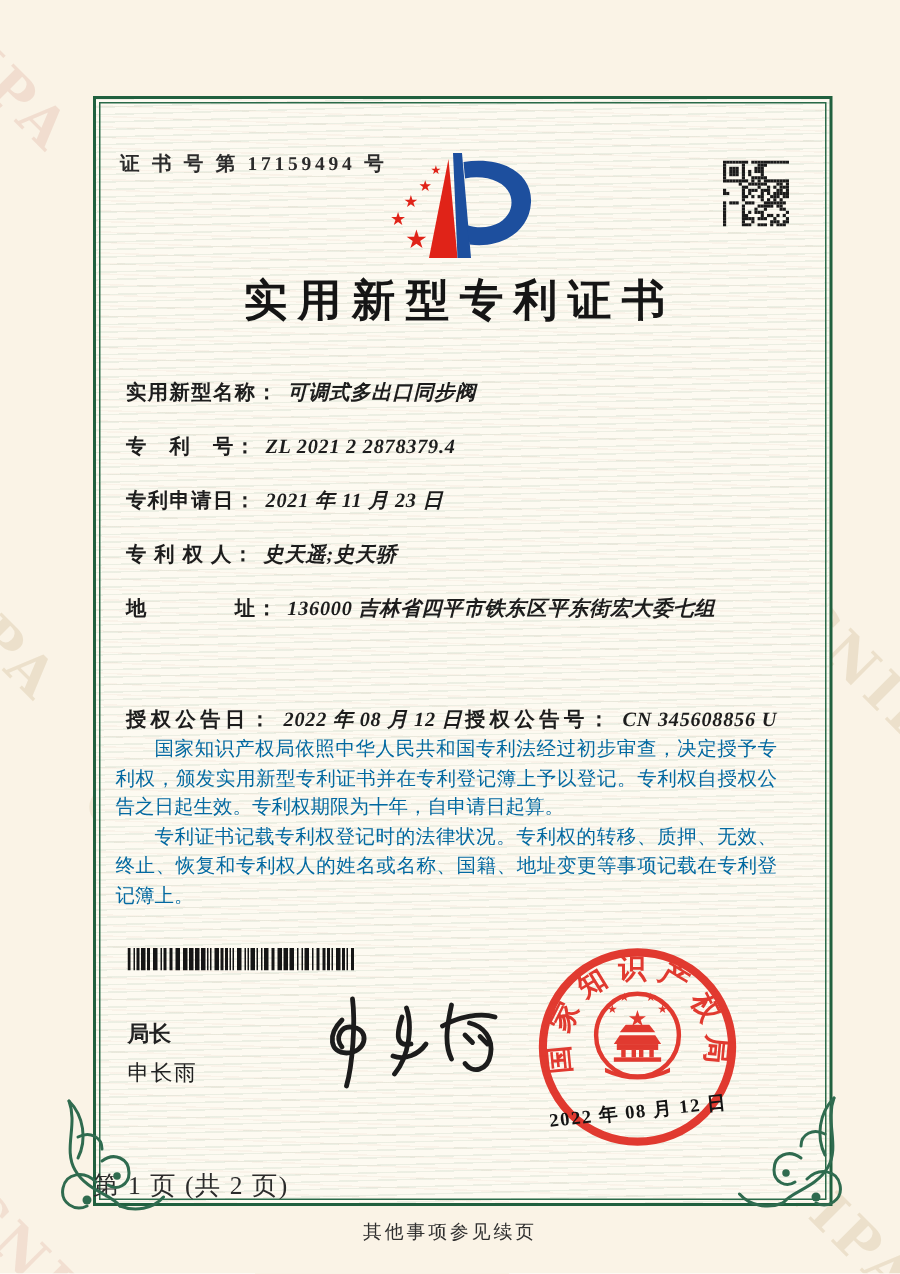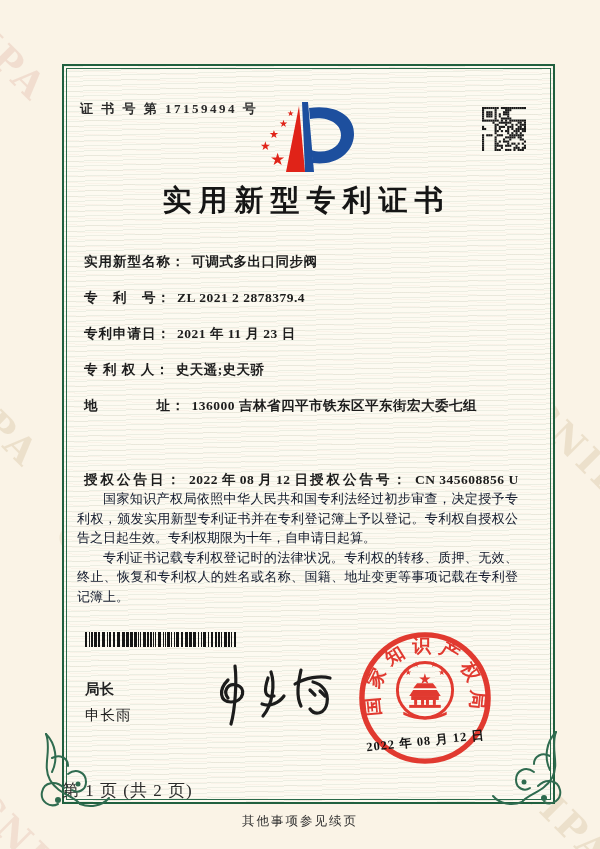--- a/index.html
+++ b/index.html
@@ -45,28 +45,28 @@
   .logo { position:absolute; left:253px; top:100px; width:106px; height:76px; }
   .qr { position:absolute; left:482px; top:107px; width:44px; height:44px; }
   .title {
     position:absolute; left:62px; top:181px; width:489px; text-align:center;
     font-size:29px; font-weight:bold; color:#151515; letter-spacing:7px;
   }
   
   .fields { position:absolute; left:84px; top:253px; width:445px; }
   .field-row { height:36px; font-size:13.5px; color:#1d1d1d; white-space:nowrap; }
   .field-label { font-weight:600; letter-spacing:1px; }
-  .field-value { font-weight:700; margin-left:6px; letter-spacing:0.5px; }
+  .field-value { font-weight:700; margin-left:6px; letter-spacing:0.5px;font-style:italic; }
   .grant-row { position:absolute; left:84px; top:471px; width:445px; font-size:13.5px; white-space:nowrap; color:#1d1d1d;}
   .grant-no { position:absolute; left:226px; top:0; }
   .grant-row .field-label { letter-spacing:3px; }
   
   .paras {
     position:absolute; left:77px; top:489px; width:441px;
-    font-size:13px; line-height:19.5px; color:#0f172a; text-align:justify;
+    font-size:13px; line-height:19.5px; color:#0369a1; text-align:justify;
   }
   .paras p { margin:0; text-indent:2em; }
   
   .barcode { position:absolute; left:85px; top:632px; width:156px; height:15px; }
   
   .director-title {
     position:absolute; left:85px; top:680px; font-size:14.5px; font-weight:700;
     color:#222; font-family:"Liberation Sans","DejaVu Sans",sans-serif;
   }
   .director-name {

